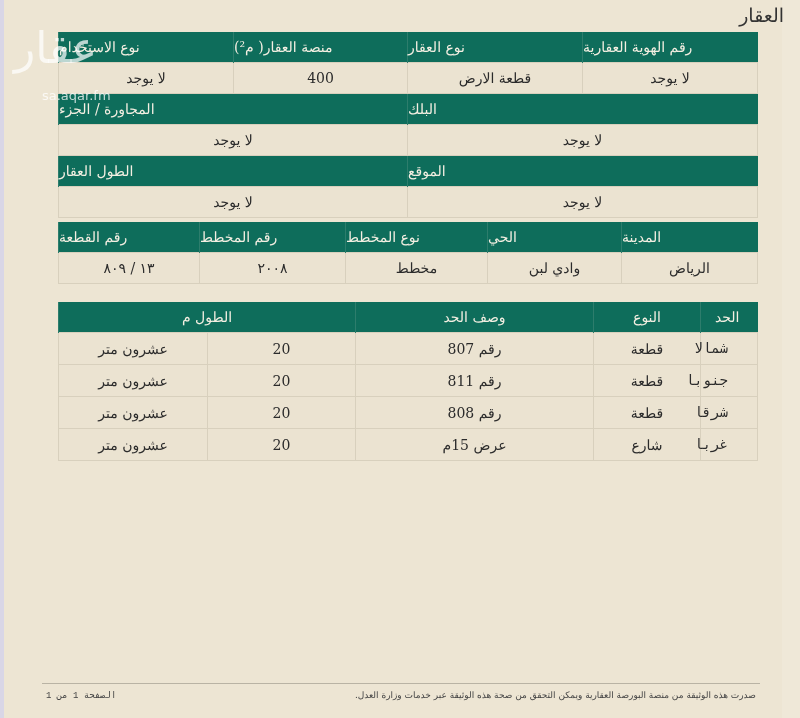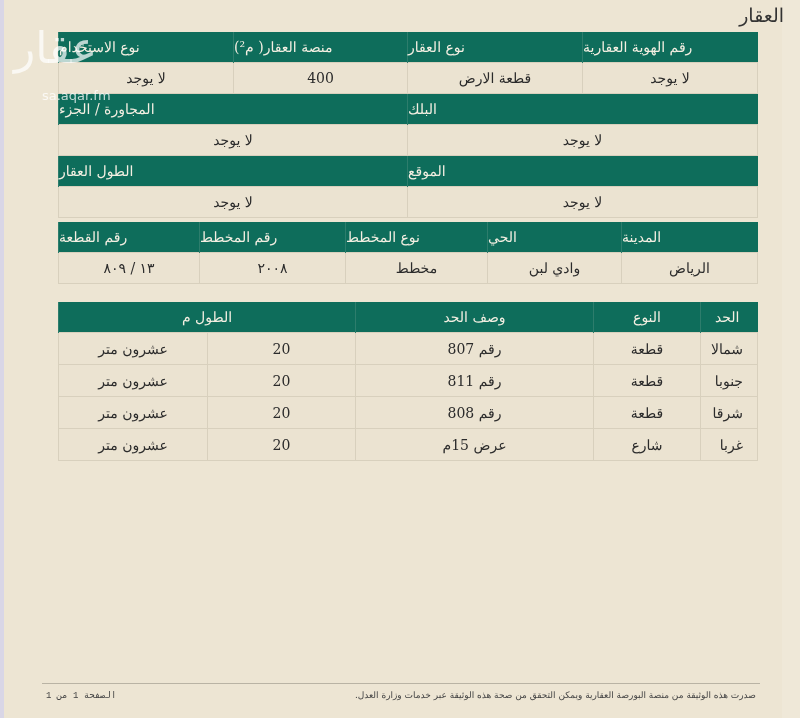--- a/index.html
+++ b/index.html
@@ -58,21 +58,21 @@
       text-align: center;
       border: 1px solid #d8d0bd;
       color: #2b2b2b;
     }
     .t-main { left: 58px; top: 32px; width: 699px; }
     .t-city { left: 58px; top: 222px; width: 699px; }
     .t-bounds { left: 58px; top: 302px; width: 699px; }
     .t-bounds td { height: 31px; }
     .t-bounds th { text-align: center; margin-top: 16px; }
     .th-right { text-align: right !important; padding-right: 18px !important; }
-    .td-right { text-align: right; padding-right: 14px; }
+    .td-right { padding-right: 29px; font-family: Liberation Mono, monospace; }
     .footer-line {
       position: absolute;
       left: 42px; right: 40px;
       top: 683px;
       height: 1px;
       background: #b9b3a4;
     }
     .footer-note {
       position: absolute;
       right: 44px;

